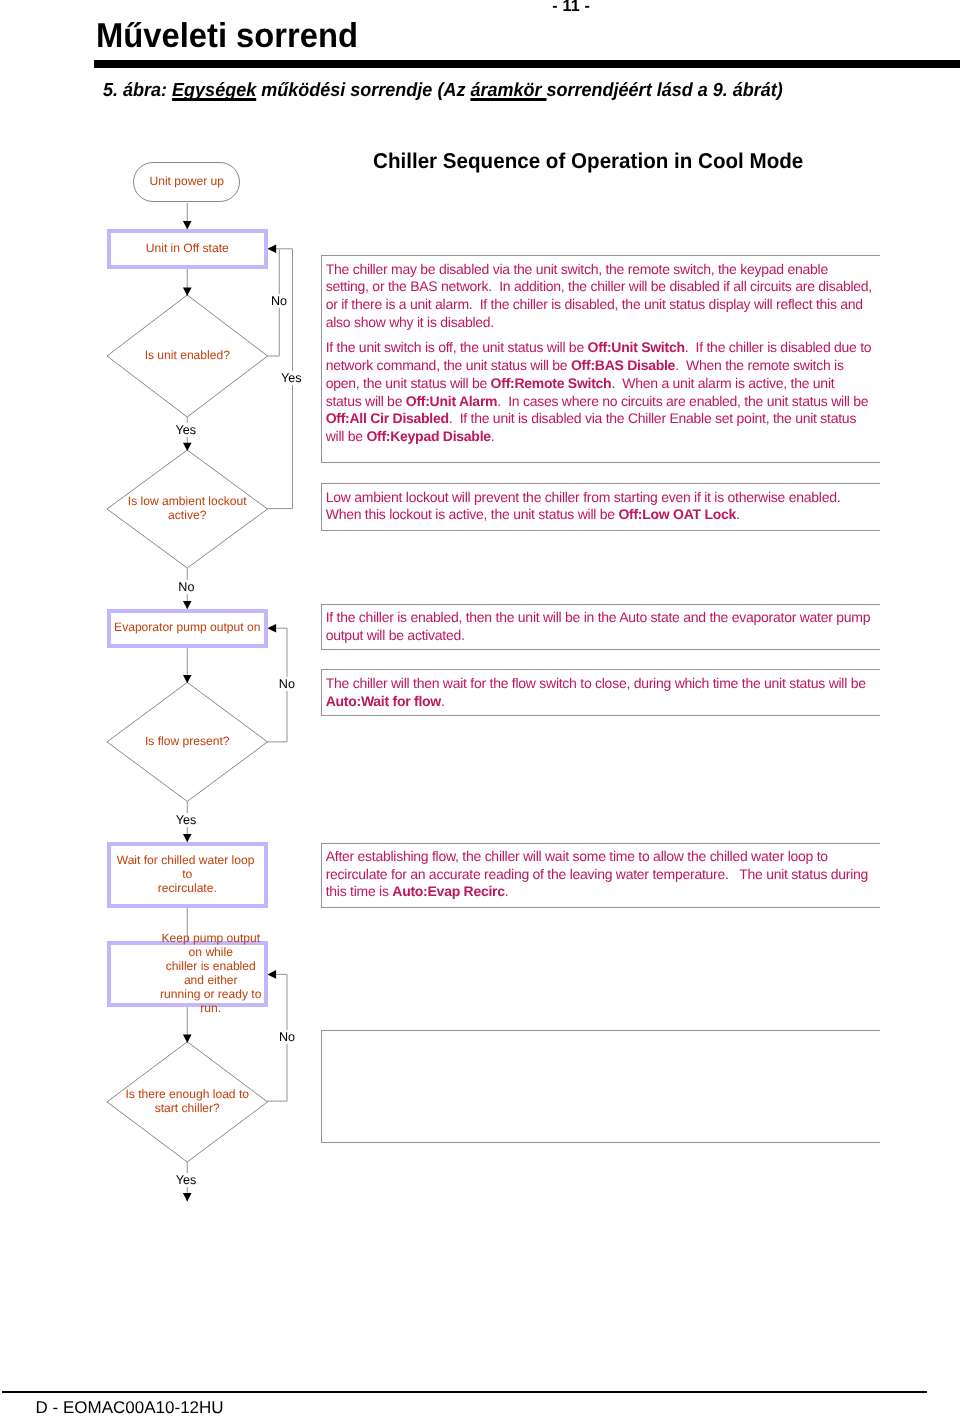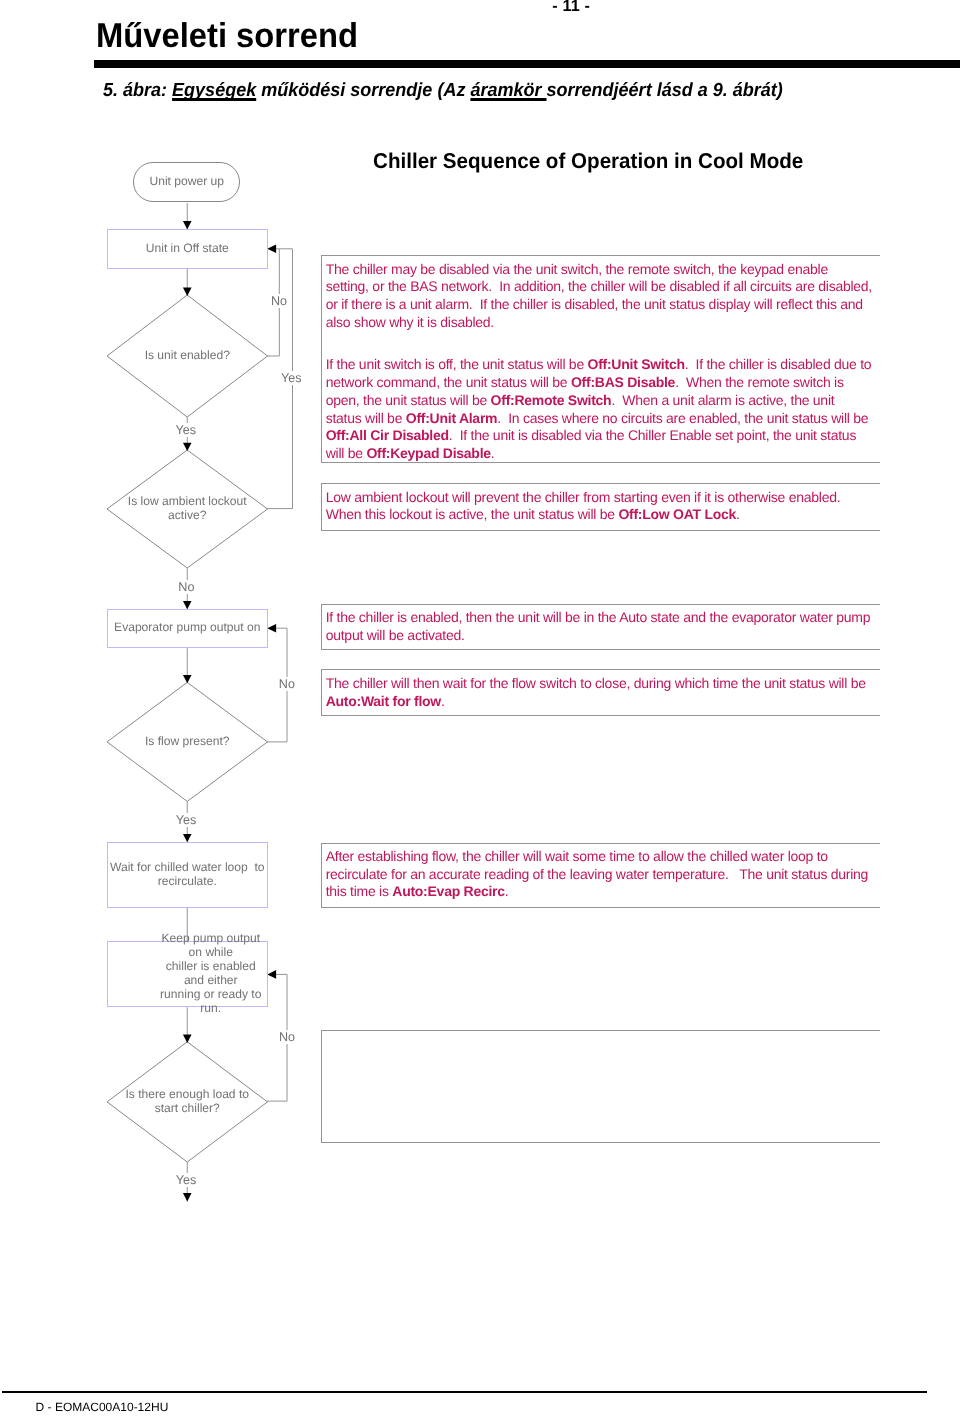--- a/index.html
+++ b/index.html
@@ -13,46 +13,46 @@
   #doctitle{left:96.4px;top:16.3px;font-size:34.4px;font-weight:bold;line-height:40px;
             transform:scaleX(0.952);transform-origin:left top;}
   #headrule{left:94px;top:59.7px;width:866px;height:8.4px;background:#000;}
   #caption{left:102.7px;top:80.2px;font-size:19px;font-weight:bold;font-style:italic;line-height:22px;white-space:nowrap;
            transform:scaleX(0.948);transform-origin:left top;}
   #caption u{text-decoration:underline;text-decoration-skip-ink:none;
              text-underline-offset:1.9px;text-decoration-thickness:3px;}
 
   
   #footrule{left:2px;top:1390.8px;width:925px;height:1.9px;background:#000;}
-  #footcode{left:35.6px;top:1398.2px;font-size:12px;line-height:19px;}
+  #footcode{left:35.6px;top:1398.2px;font-size:17px;line-height:19px;}
 
   
   #diagtitle{left:372.5px;top:148.6px;font-size:21.4px;font-weight:bold;line-height:24px;
              transform:scaleX(0.963);transform-origin:left top;}
 
   
   #flow{left:0;top:0;width:960px;height:1417px;}
 
   .fnode{position:absolute;display:flex;align-items:center;justify-content:center;
-         text-align:center;font-size:12.1px;line-height:13.95px;color:#737373;box-sizing:border-box;
+         text-align:center;font-size:12.1px;line-height:13.95px;color:#c2410c;box-sizing:border-box;
          letter-spacing:-0.01px;white-space:pre-line;}
-  .fbox{border:1px solid #c4b5fd;background:#fff;}
+  .fbox{border:4px solid #c4b5fd;background:#fff;}
   .fterm{border:1px solid #878787;background:#fff;border-radius:20.1px;}
   .fdia{background:transparent;}
   .fdia > span{position:relative;z-index:2;}
 
-  .flabel{position:absolute;font-size:12.6px;line-height:14px;color:#737373;white-space:nowrap;
+  .flabel{position:absolute;font-size:12.6px;line-height:14px;color:#000000;white-space:nowrap;
           background:#fff;padding:0 1.5px;}
 
   
   .tbox{position:absolute;border:1px solid #949494;border-right:none;background:#fff;box-sizing:border-box;
         font-size:14px;line-height:17.7px;color:#be185d;padding:4.3px 7px 7px 4.2px;letter-spacing:-0.262px;}
   .tbox p{margin:0;}
   #note3{padding-top:5.1px;}
-  .tbox p.gap{margin-top:25px;}
+  .tbox p.gap{margin-top:8px;}
   .tbox b{font-weight:bold;}
 </style>
 </head>
 <body>
 
 <div class="abs" id="pagenum">- 11 -</div>
 <div class="abs" id="doctitle">Műveleti sorrend</div>
 <div class="abs" id="headrule"></div>
 <div class="abs" id="caption"><span>5. ábra: </span><u>Egységek</u><span> működési sorrendje (Az </span><u>áramkör </u><span>sorrendjéért lásd a 9. ábrát)</span></div>
 

